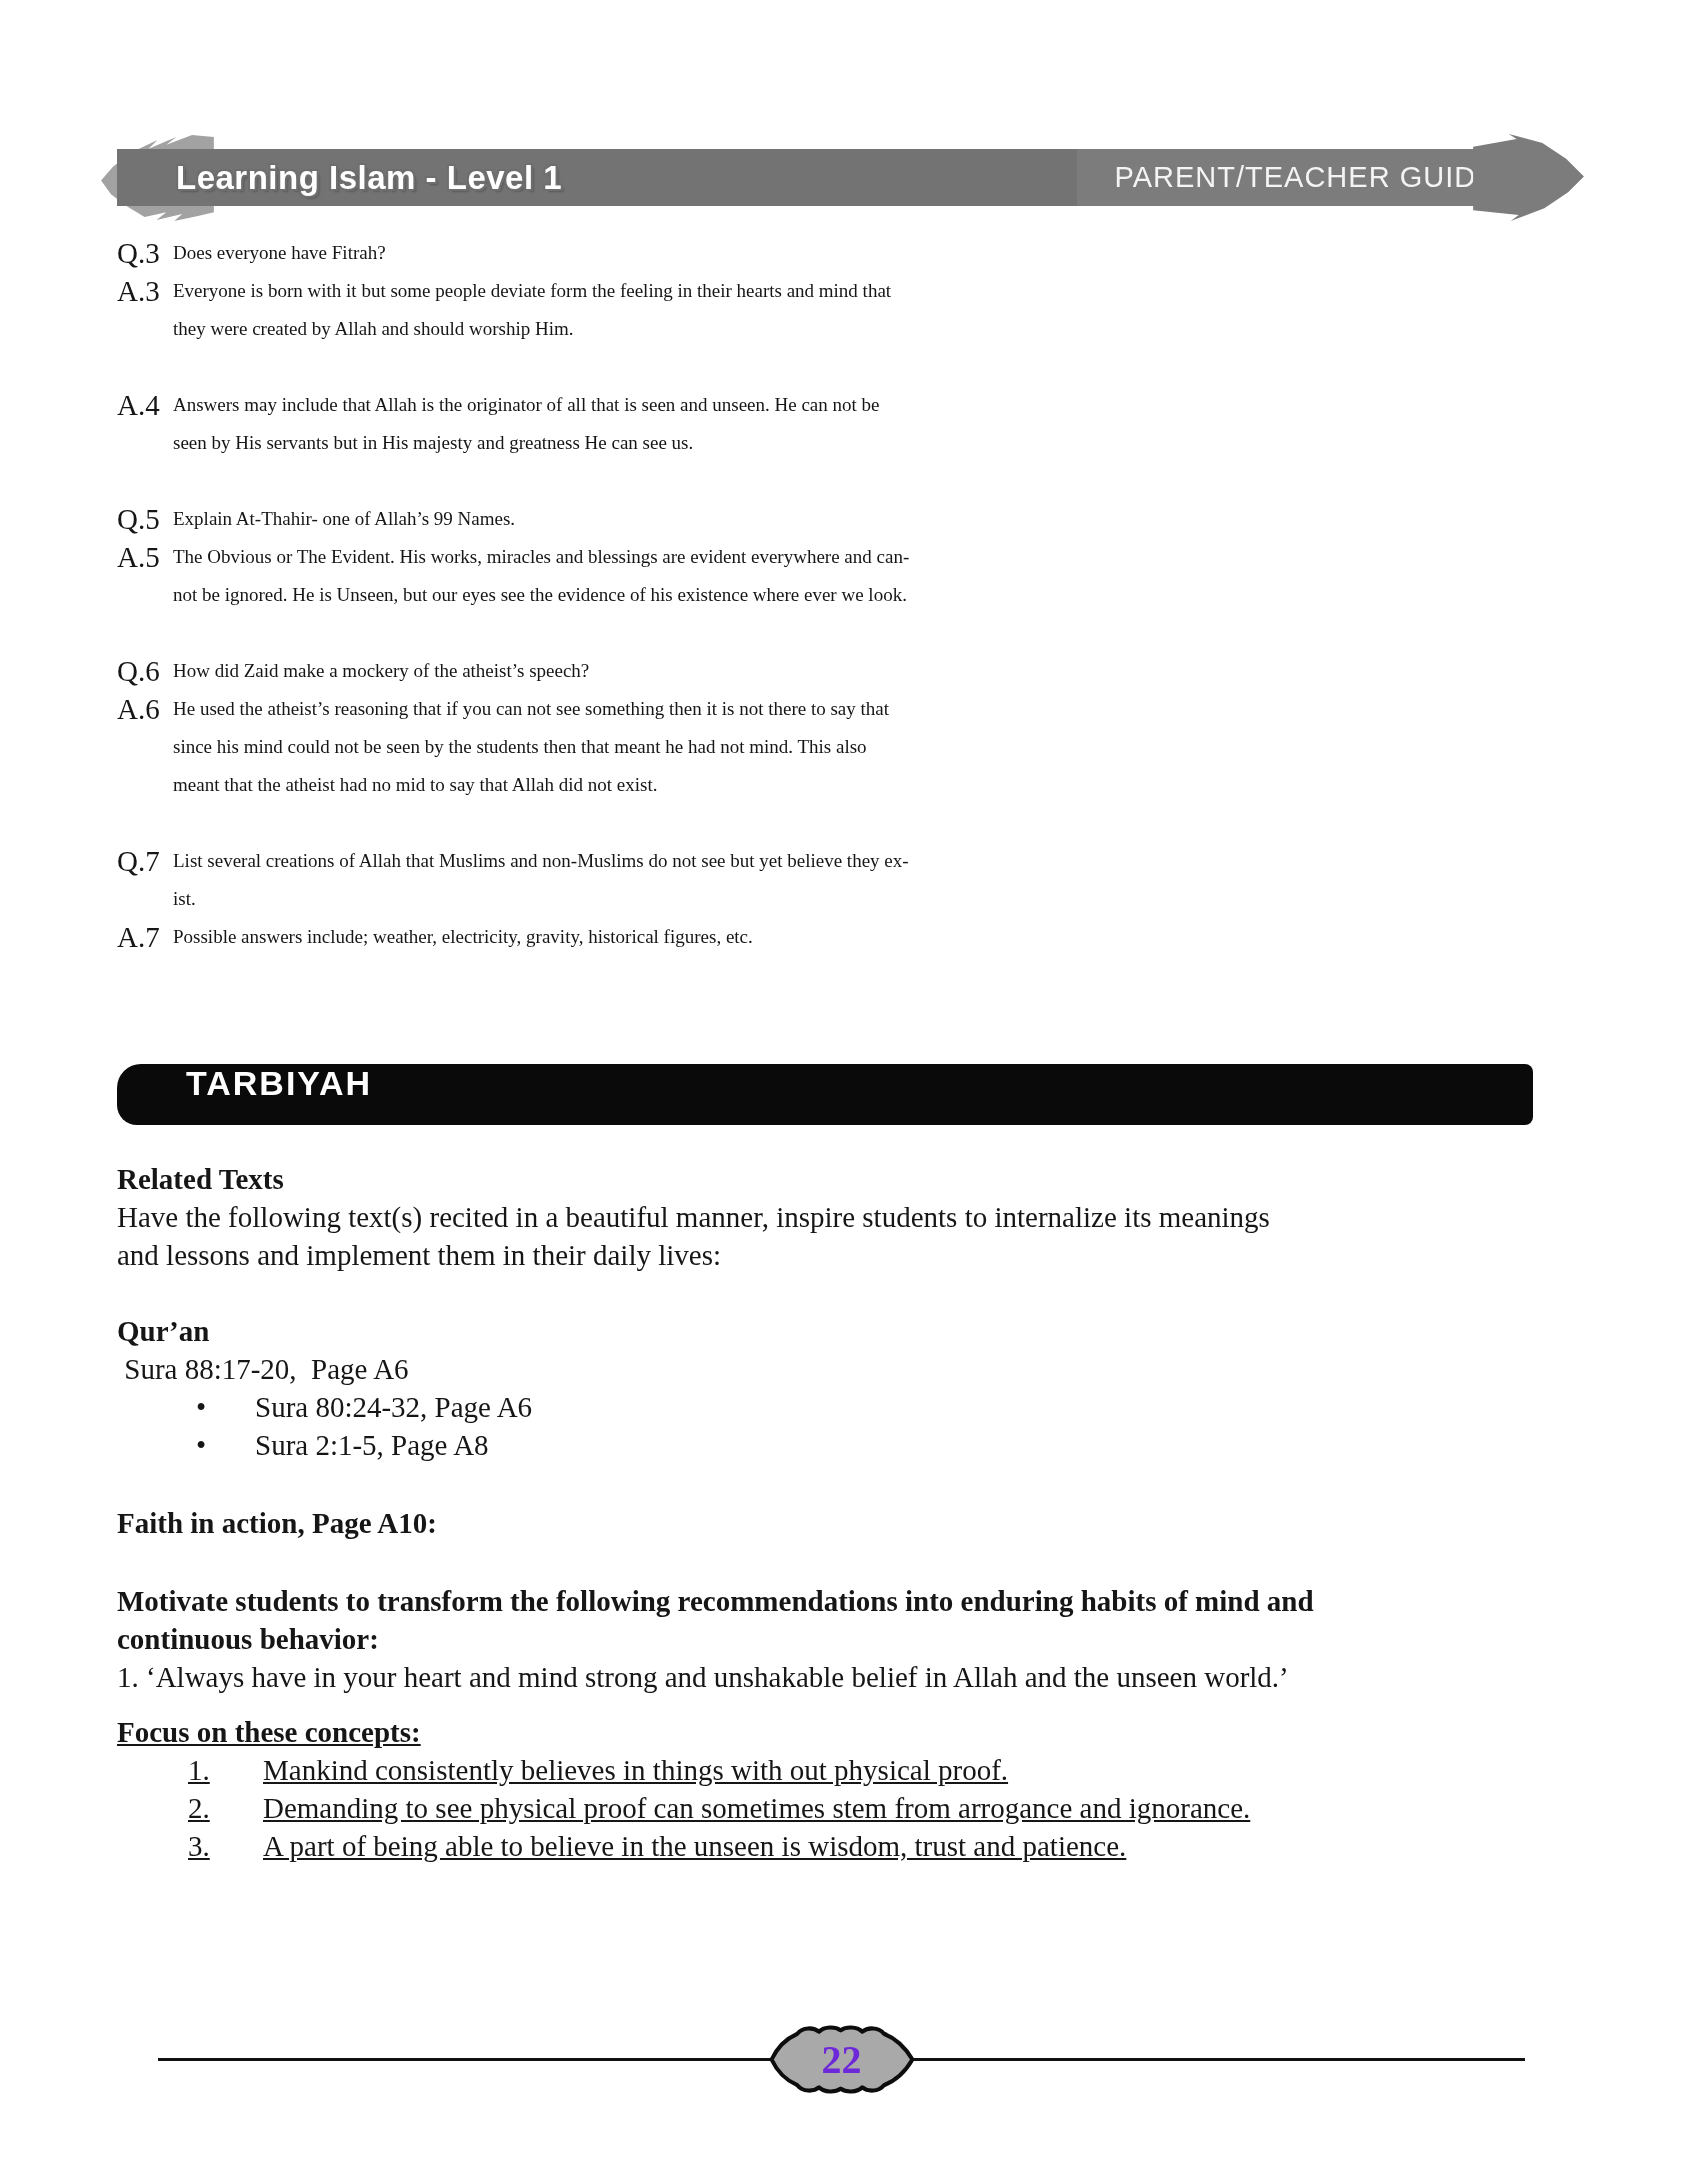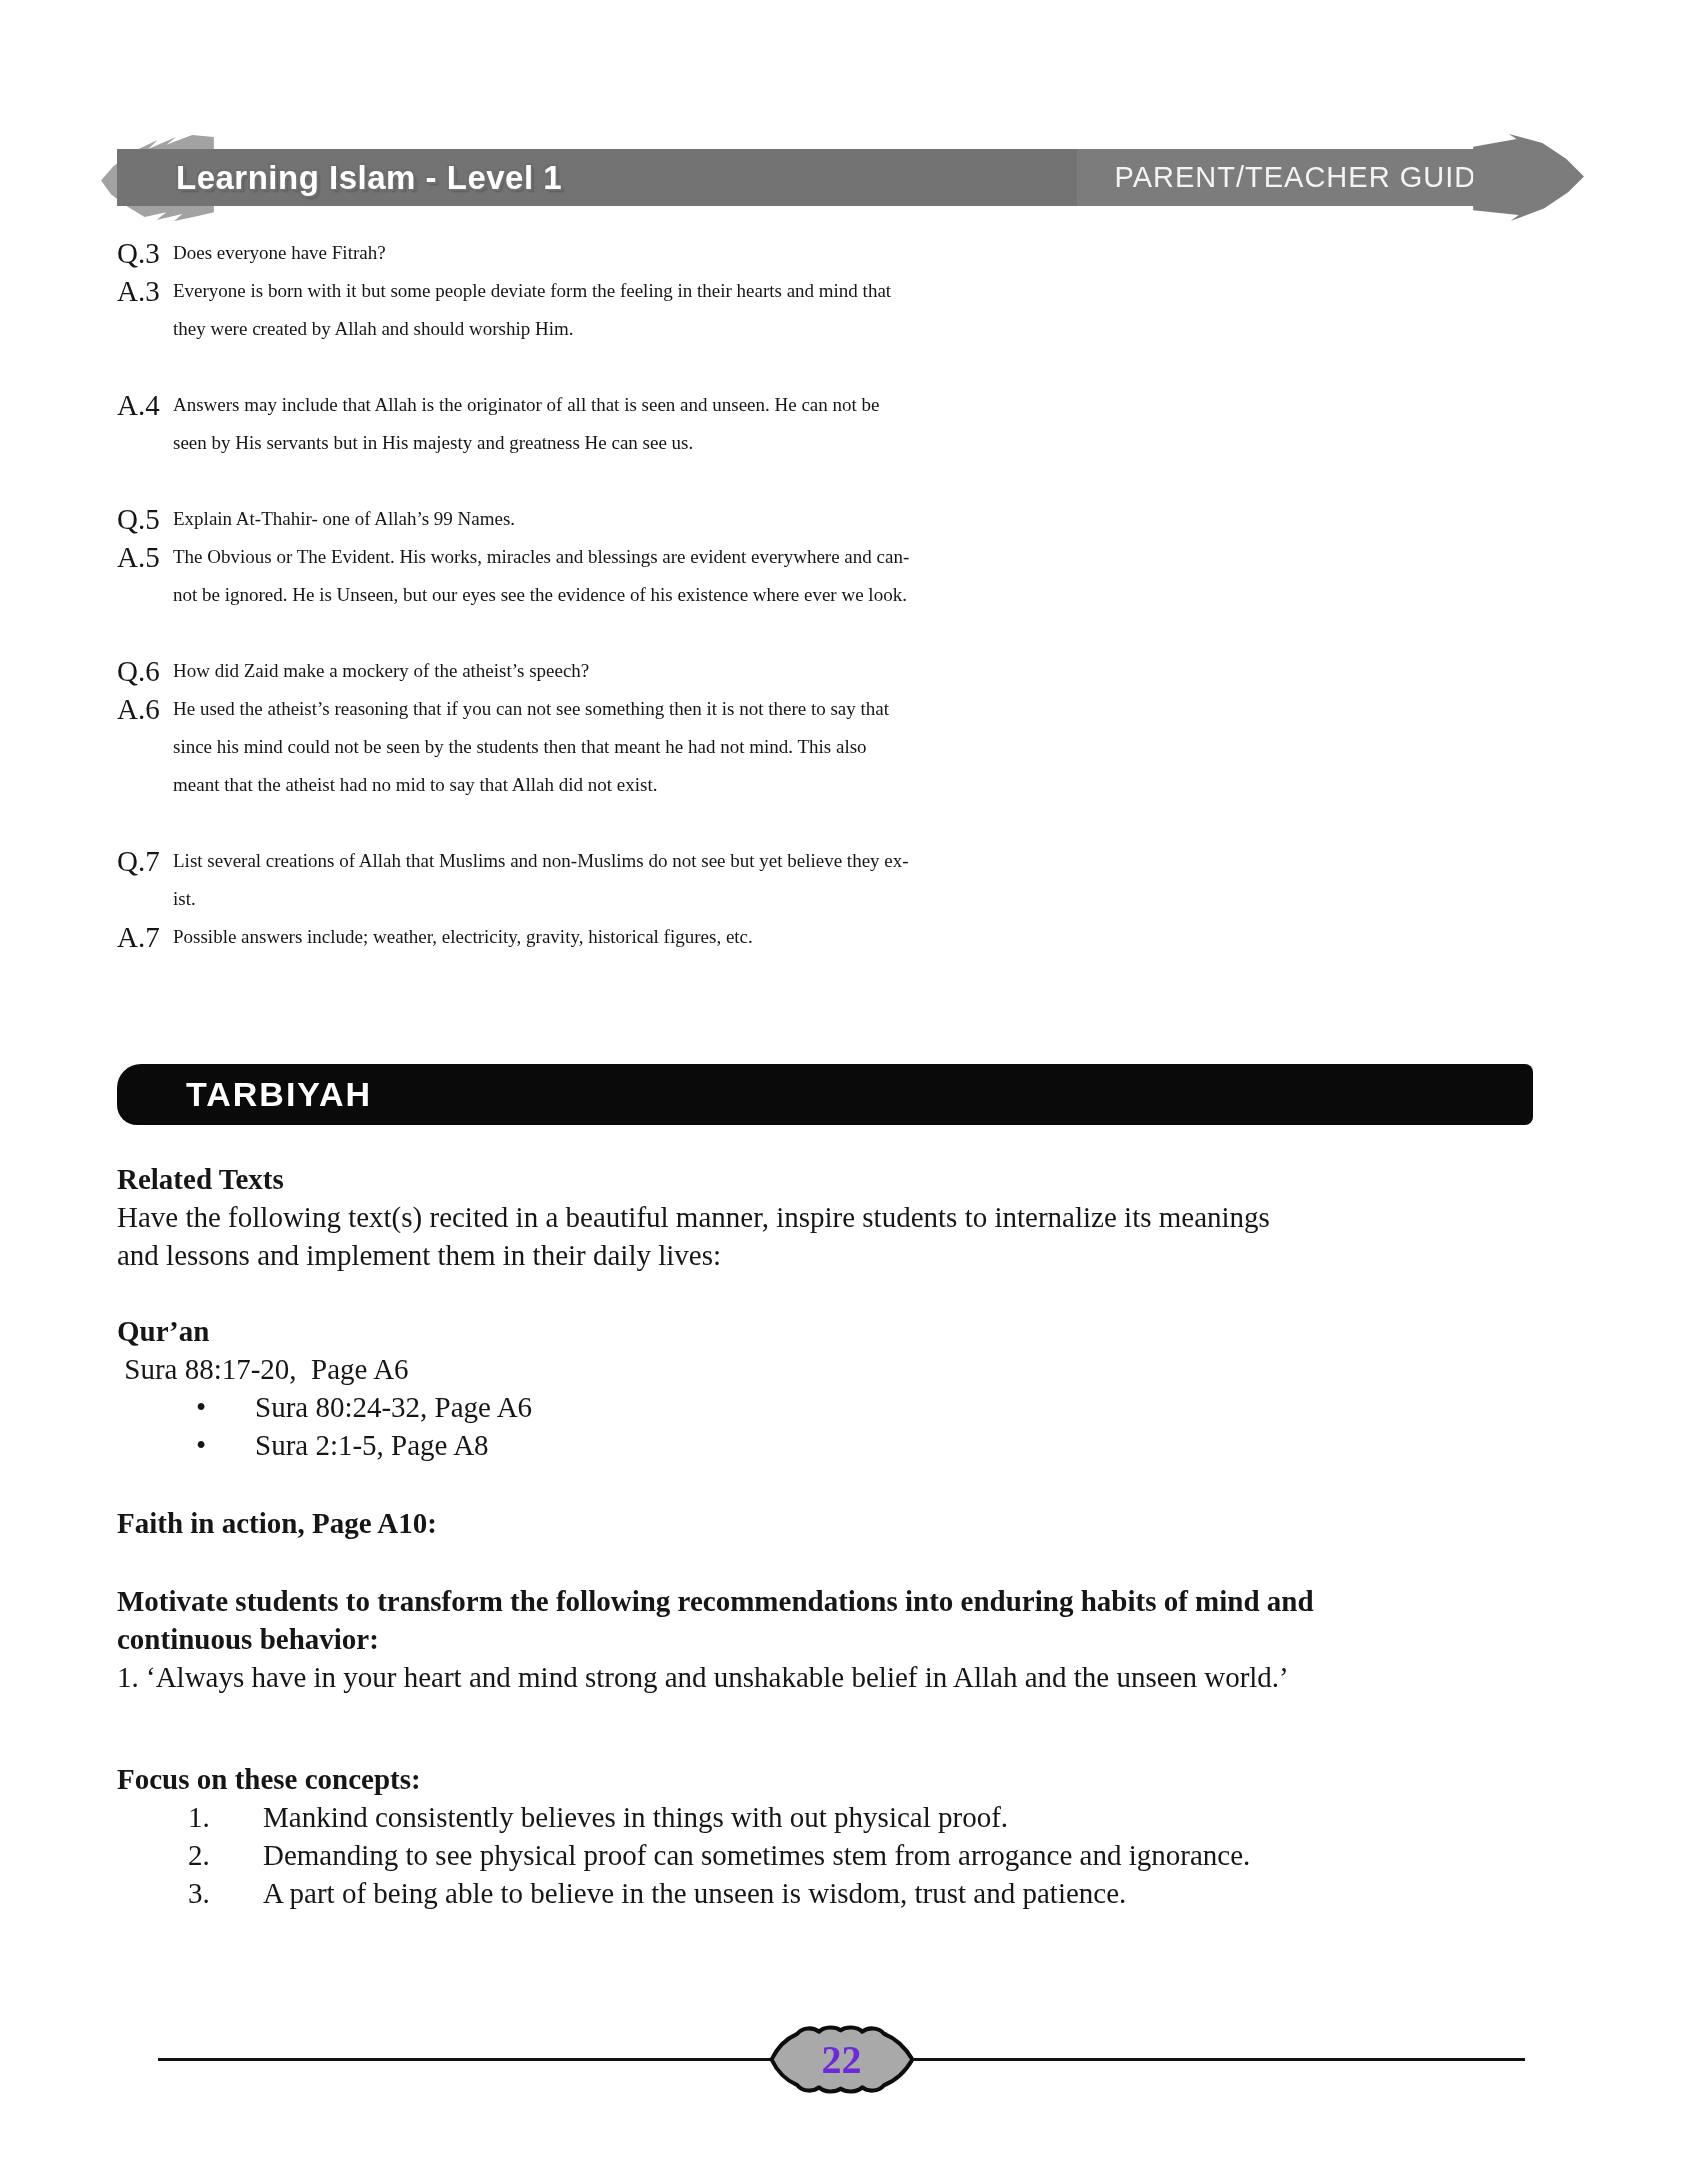--- a/index.html
+++ b/index.html
@@ -43,42 +43,42 @@
   .qa-block { margin-bottom:38px; }
   .qa-row { display:flex; align-items:flex-start; }
   .qa-label { width:56px; flex:0 0 56px; font-size:29px; line-height:38px; }
   .qa-text { width:1460px; flex:0 0 1460px; font-size:19px; line-height:38px; white-space:pre-wrap; }
 
   
   .tarbiyah-banner {
     width:1416px; height:61px; margin-top:108px;
     background:#0a0a0a;
     border-radius:24px 8px 8px 20px;
-    display:flex; align-items:center;
+    display:flex; align-items:flex-start;
   }
   .tarbiyah-label {
     font-family:"Liberation Sans", sans-serif;
     font-weight:bold; font-size:34px; color:#ffffff;
     letter-spacing:2px; margin-left:69px;
   }
   .sec-heading { font-size:29px; line-height:38px; font-weight:bold; white-space:pre-wrap; }
   .sec-body { font-size:29px; line-height:38px; white-space:pre-wrap; }
 
   .related-section { margin-top:35px; }
   .quran-section { margin-top:38px; }
   .quran-first { font-size:29px; line-height:38px; white-space:pre-wrap; }
   .bullet-row { display:flex; margin-left:79px; }
   .bullet-glyph { width:59px; flex:0 0 59px; font-size:29px; line-height:38px; }
   .bullet-text { font-size:29px; line-height:38px; }
 
   .faith-section { margin-top:40px; }
   .motivate-section { margin-top:40px; }
   .motivate-item { font-size:29px; line-height:38px; white-space:pre-wrap; }
 
-  .focus-section { margin-top:64px; }
+  .focus-section { margin-top:17px;text-decoration:underline; }
   .num-row { display:flex; margin-left:71px; }
   .num-cell { width:40px; flex:0 0 40px; text-align:left; font-size:29px; line-height:38px; }
   .num-gap { width:35px; flex:0 0 35px; }
   .num-text { font-size:29px; line-height:38px; }
 
   
   .footer { position:absolute; left:158px; right:158px; top:2012px; height:95px; }
   .footer-line { position:absolute; left:0; right:0; top:46px; height:3px; background:#111111; }
   .page-badge { position:absolute; left:50%; top:0; transform:translateX(-50%); width:149px; height:95px; }
   .page-badge svg { position:absolute; left:0; top:0; }

